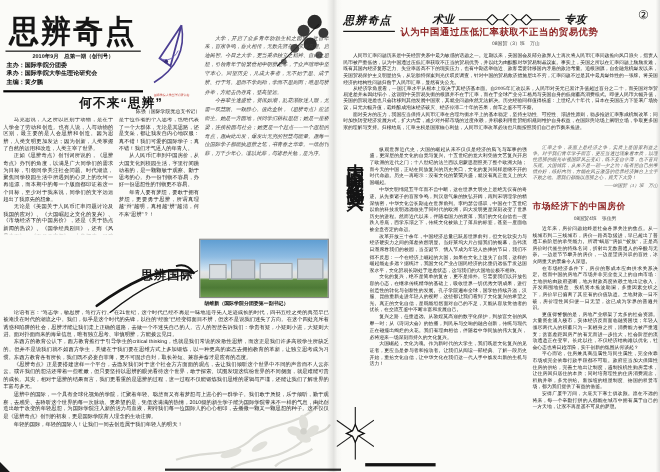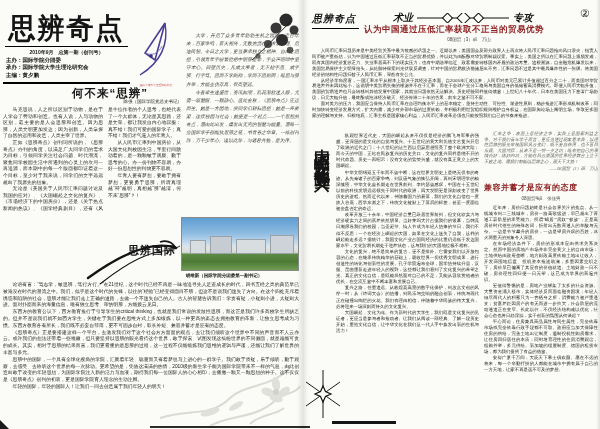--- a/index.html
+++ b/index.html
@@ -245,21 +245,21 @@
       <p>文化的复兴，绝不是简单的复古，更不是排外。它需要我们以开放包容的心态，在继承传统精华的基础上，吸收世界一切优秀文明成果，进行创造性的转化与创新性的发展。孔子学院遍布全球，国学热持续升温，汉服、昆曲重新走进年轻人的视野，这些都让我们看到了文化复兴的希望之光。真正的文化自信，是既能坦然面对自己的不足，又能从容欣赏他者的优长，在交流互鉴中不断丰富和发展自己。</p>
       <p>复兴之路，任重道远。从敦煌莫高窟的数字化保护，到故宫文创的风靡一时；从《诗词大会》的热播，到民乐与交响的融合创新，传统与现代正在碰撞出绚烂的火花。我们有理由相信，伴随着中华民族的伟大复兴，必将迎来一场深刻而持久的文化复兴。</p>
       <p>大国崛起，文化为魂。作为新时代的大学生，我们既是文化复兴的见证者，更应当是参与者和推动者。让我们从阅读一部经典、了解一段历史开始，重拾文化自信，让中华文化在我们这一代人手中焕发出新的生机与活力！</p>
     </div>
 
     <div class="gray-block">
       <p>汇率之争，表面上是经济之争，实质上是国家利益之争。对于我们青年学子而言，更应当透过现象看本质，以理性思辨的眼光审视国际风云变幻，既不妄自菲薄，也不盲目乐观。大国博弈，从来不是一朝一夕之功；唯有把自己的事情办好，练好内功，方能在风云激荡的世界经济舞台上立于不败之地。愿我们都能以思辨之心，观天下大势！</p>
       <p class="gray-byline">——08国贸（3）班　万山</p>
     </div>
 
-    <div class="ac-title">兼容并蓄才是应有的态度</div>
+    <div class="ac-title">市场经济下的中国房价</div>
     <div class="ac-byline">08国贸4班　张佳男</div>
     <div class="ac-body">
       <p>近年来，房价问题始终是社会各界关注的焦点。从一线城市到二三线城市，房价一路高歌猛进，早已超出了普通工薪阶层的承受能力。所谓“蜗居”“房奴”“蚁族”，正是高房价时代催生的特殊名词，折射出无数普通人的辛酸与无奈。一边是节节攀升的房价，一边是望房兴叹的百姓，冰火两重天的景象令人深思。</p>
       <p>在市场经济条件下，房价的形成本应由供求关系决定。然而中国的房地产市场并非完全意义上的自由市场：土地供给由政府垄断，地方财政高度依赖土地出让收入，开发商囤地捂盘、投机资本推波助澜，多重因素交织之下，房价早已偏离了其应有的价值轨道。土地财政一日不破，房价理性回归便一日无望，这已成为学界的普遍共识。</p>
       <p>更值得警惕的是，房地产业绑架了太多的社会资源。大量资金涌入楼市，实体经济反而面临融资困境；年轻人倾尽两代人的积蓄只为一套栖身之所，消费能力被严重透支；贫富差距因房产的有无而进一步拉大，社会阶层的流动通道正在变窄。长此以往，不仅经济结构难以优化，社会心态也将日趋浮躁，实干创新的氛围从何谈起？</p>
       <p>平心而论，住房兼具商品属性与民生属性，完全依靠市场或完全依靠行政手段都不可取。政府应当加大保障性住房的供给，完善土地出让制度，遏制投机性购房需求，让住房回归居住的本质；同时培育理性的住房消费观念，租购并举，多元供给。新加坡的组屋制度、德国的租赁市场，都为我们提供了有益的借鉴。</p>
       <p>安得广厦千万间，大庇天下寒士俱欢颜。愿在不远的将来，每一个辛勤打拼的人都能在城市中拥有属于自己的一方天地，让家不再是遥不可及的梦想。</p>
     </div>
   </section>
 </div>

